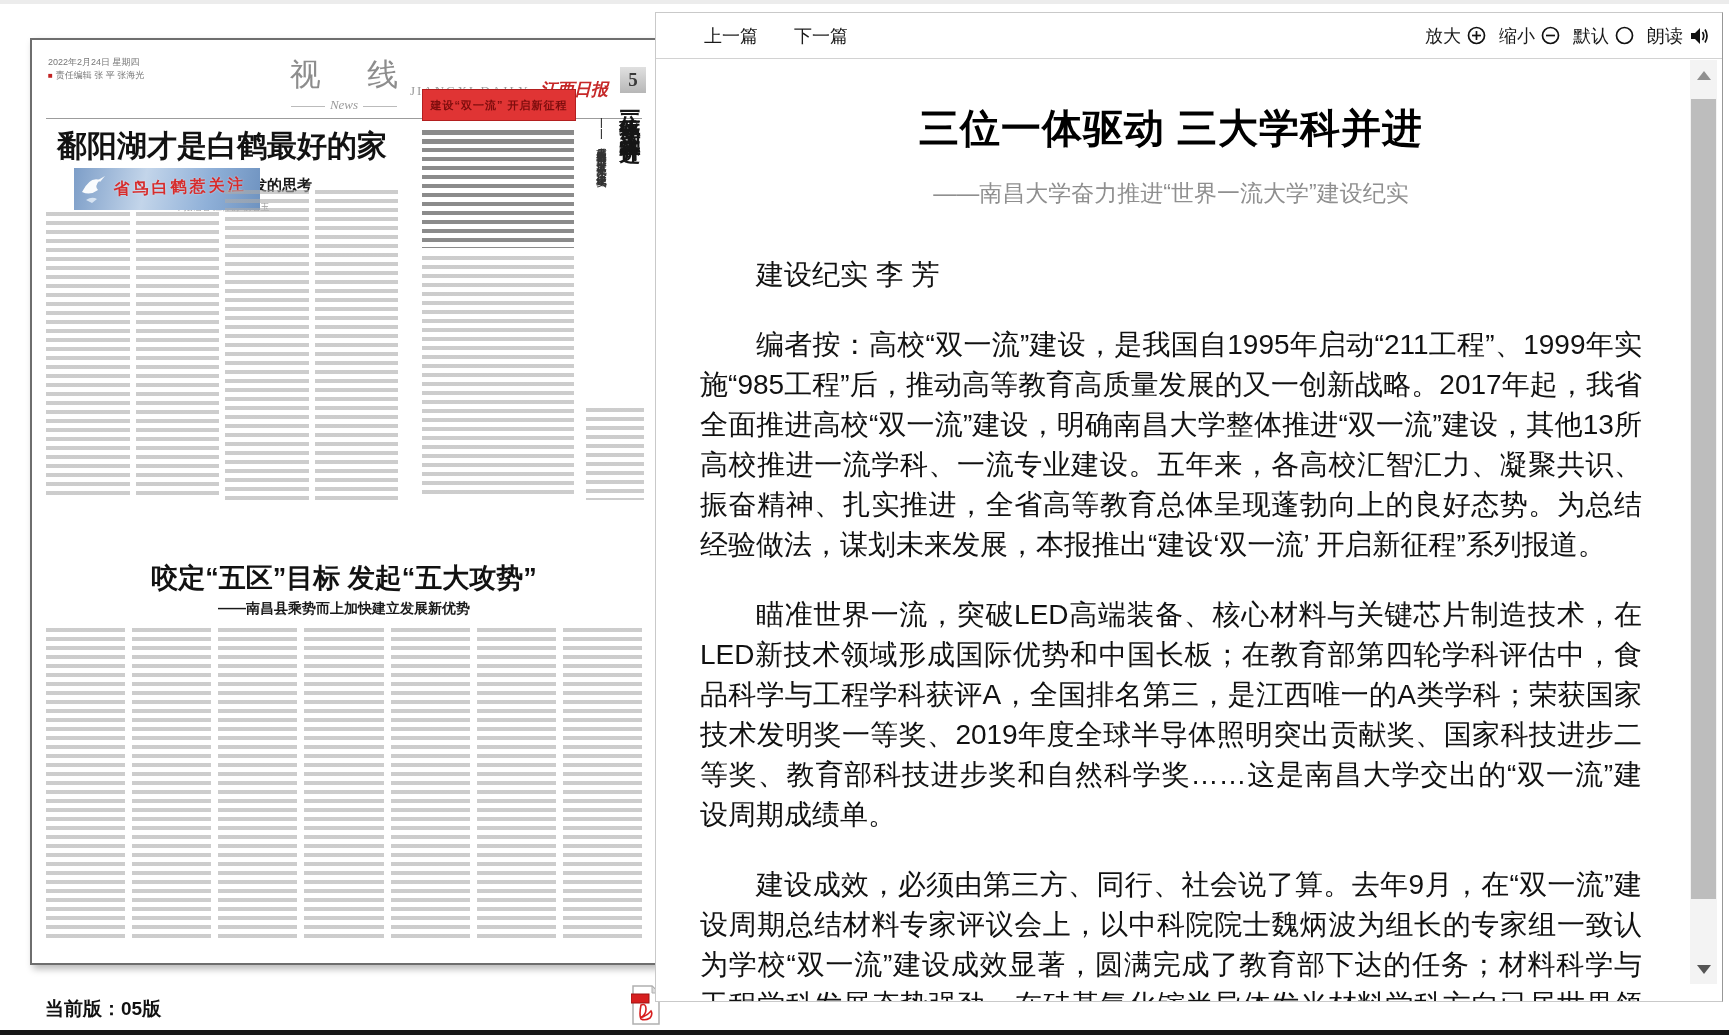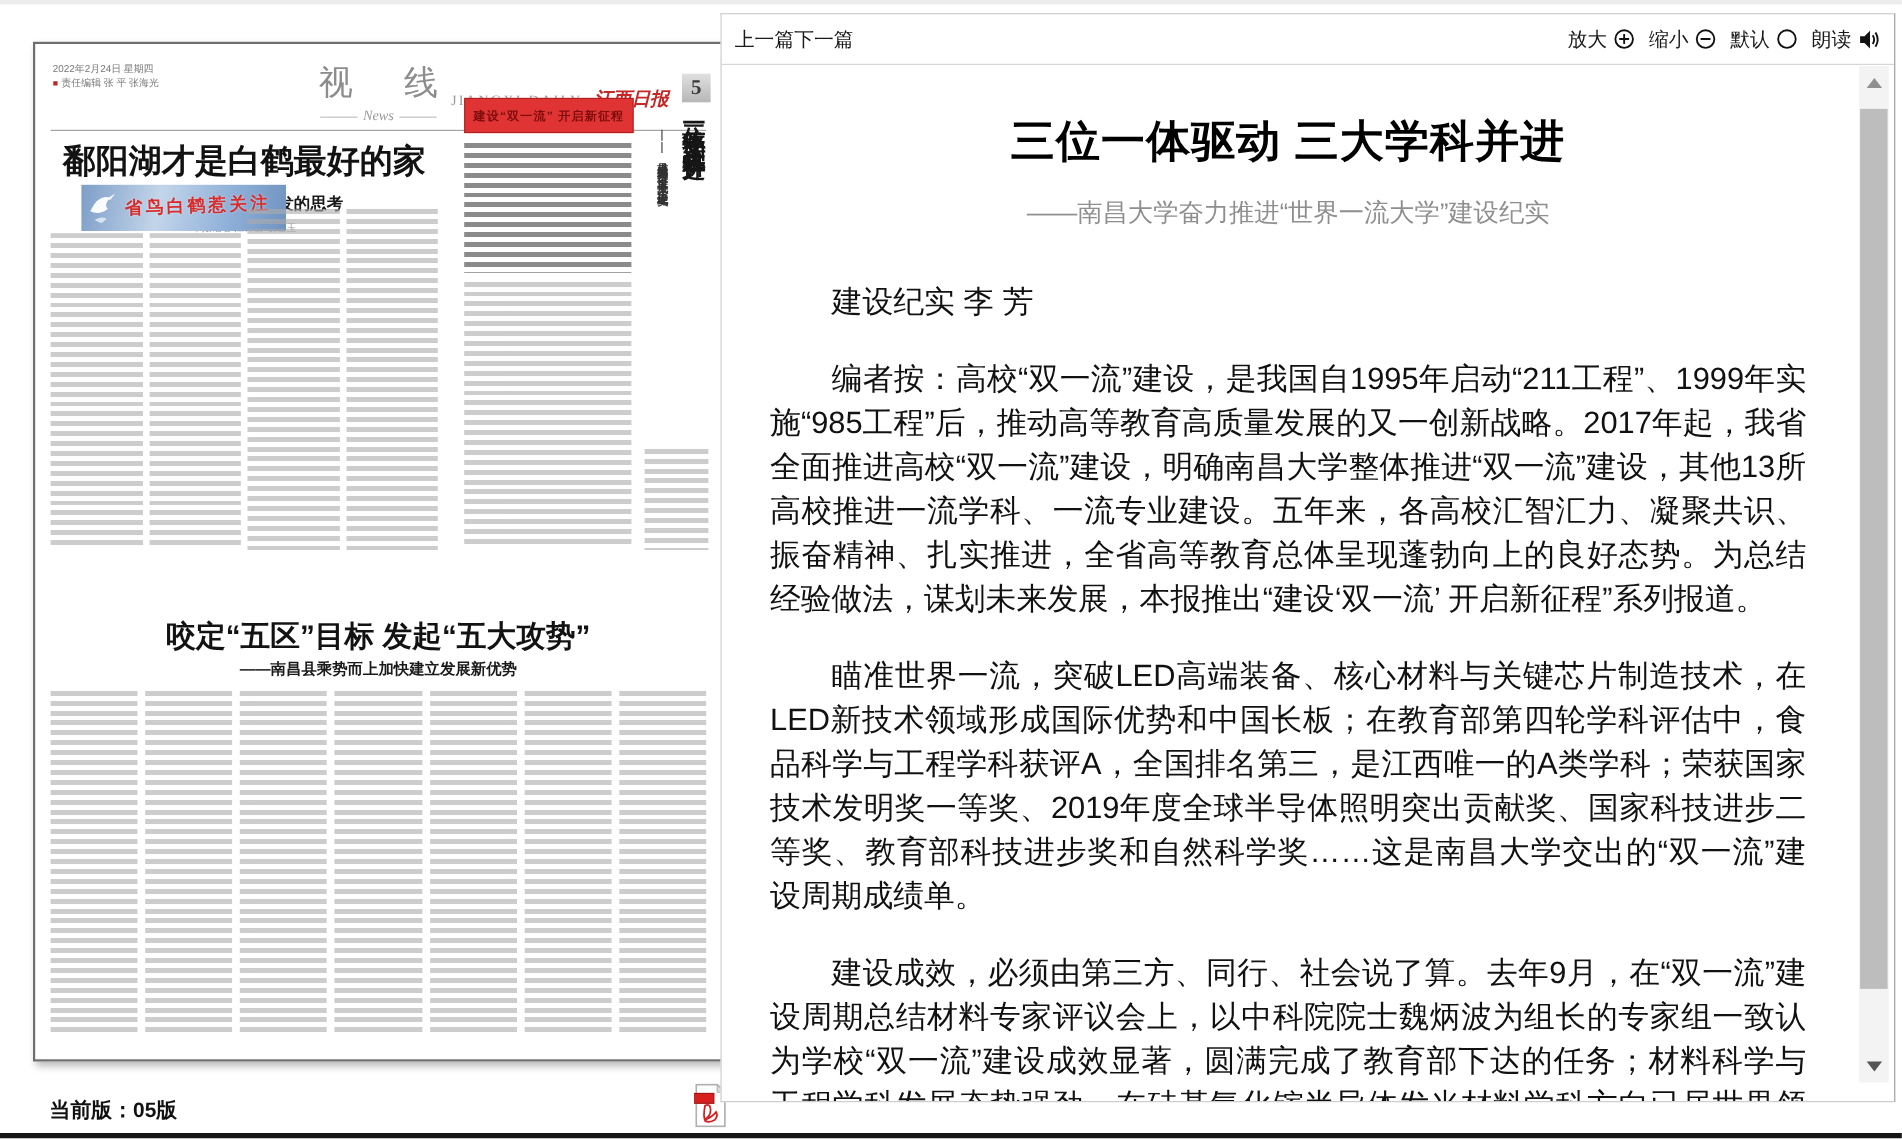--- a/index.html
+++ b/index.html
@@ -93,21 +93,21 @@
 
   
   .reader{
     position:absolute;left:655px;top:12px;width:1068px;height:990px;
     background:#fff;border:1px solid #c9c9c9;border-right:1px solid #979797;box-sizing:border-box;
   }
   .toolbar{
     position:absolute;left:0;right:0;top:0;height:46px;border-bottom:1px solid #d2d2d2;
     display:flex;align-items:center;padding:0 12px;box-sizing:border-box;font-size:18px;color:#1a1a1a;
   }
-  .tb-link{cursor:pointer;}
+  .tb-link{cursor:pointer;margin-left:36px;}
   .tb-link + .tb-link{}
   .tb-right{margin-left:auto;display:flex;align-items:center;}
   .tb-ctrl{display:flex;align-items:center;gap:6px;margin-left:13px;cursor:pointer;}
   .tb-ctrl svg{display:block;}
 
   .content{
     position:absolute;left:0;top:47px;right:36px;bottom:0;overflow:hidden;
     padding:0 44px;box-sizing:border-box;
   }
   .art-title{margin-top:41px;text-align:center;font-size:40px;font-weight:bold;color:#000;letter-spacing:1px;}

